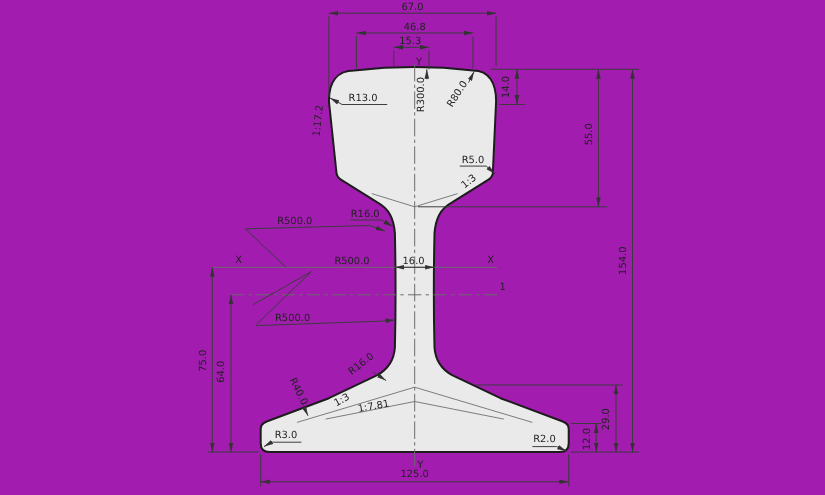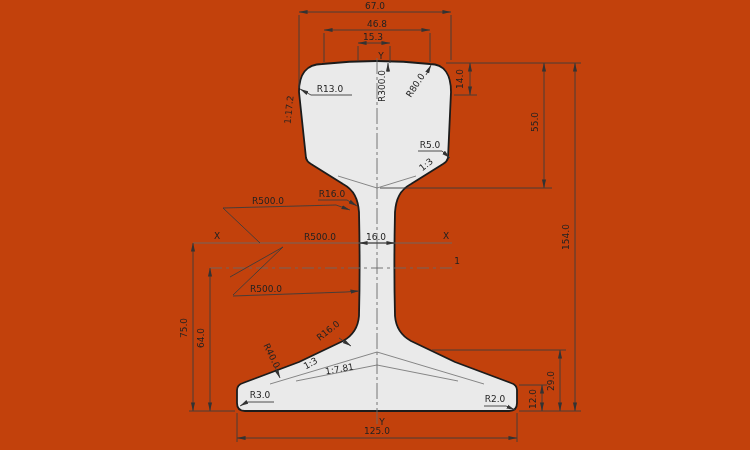--- a/index.html
+++ b/index.html
@@ -1,16 +1,16 @@
 <!DOCTYPE html>
 <html><head>
 <meta charset="utf-8">
 <style>
   html,body{margin:0;padding:0;background:#ffffff;}
-  .stage{width:750px;height:450px;position:relative;background:#c2410c;overflow:hidden;
+  .stage{width:750px;height:450px;position:relative;background:#a21caf;overflow:hidden;
          font-family:"DejaVu Sans", sans-serif;}
   svg{display:block;}
   .dimtxt{font-family:"DejaVu Sans", sans-serif;font-size:9px;fill:#222;}
   .axistxt{font-family:"DejaVu Sans", sans-serif;font-size:9px;fill:#222;}
   .profile{fill:#eaeaea;stroke:#1c1c1c;stroke-width:1.8;stroke-linejoin:round;}
   .inner{stroke:#7a7a7a;stroke-width:0.9;fill:none;}
   .dim{stroke:#3c3c3c;stroke-width:0.9;fill:none;}
   .axis{stroke:#6a6a6a;stroke-width:0.9;fill:none;}
 </style>
 </head>

